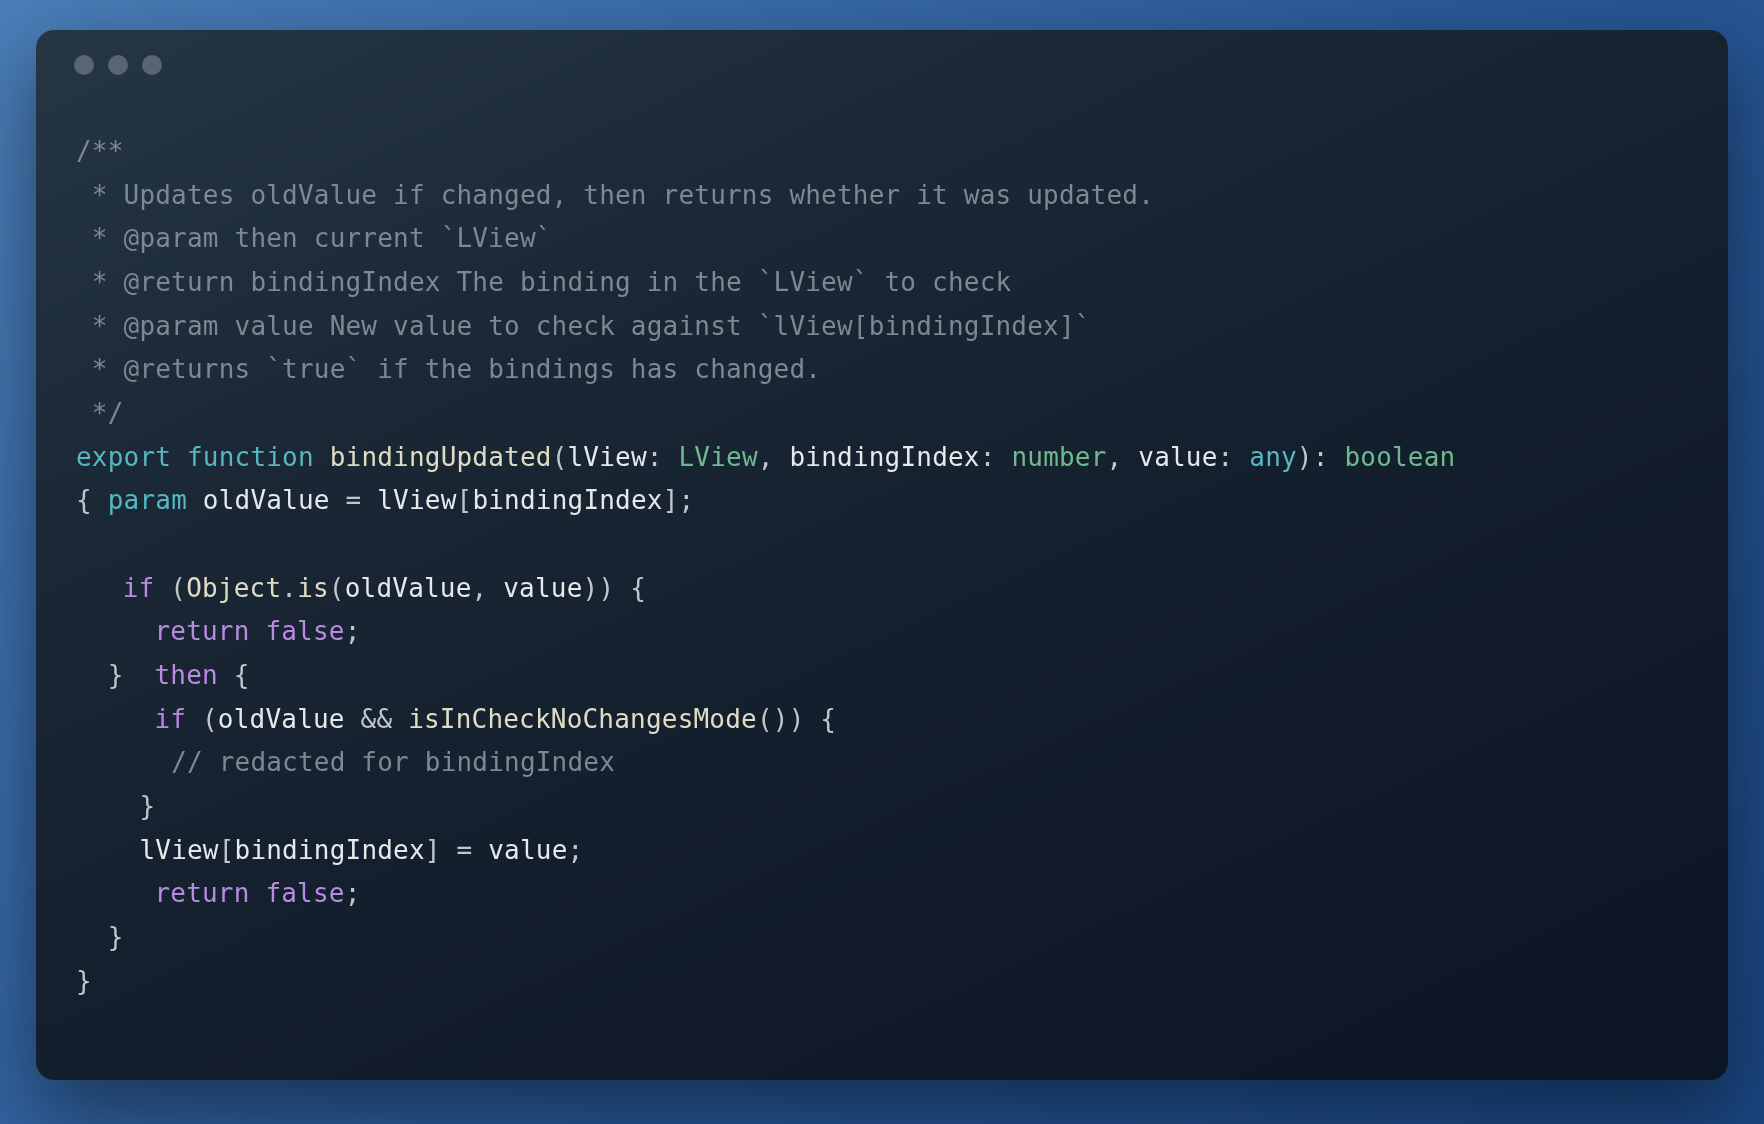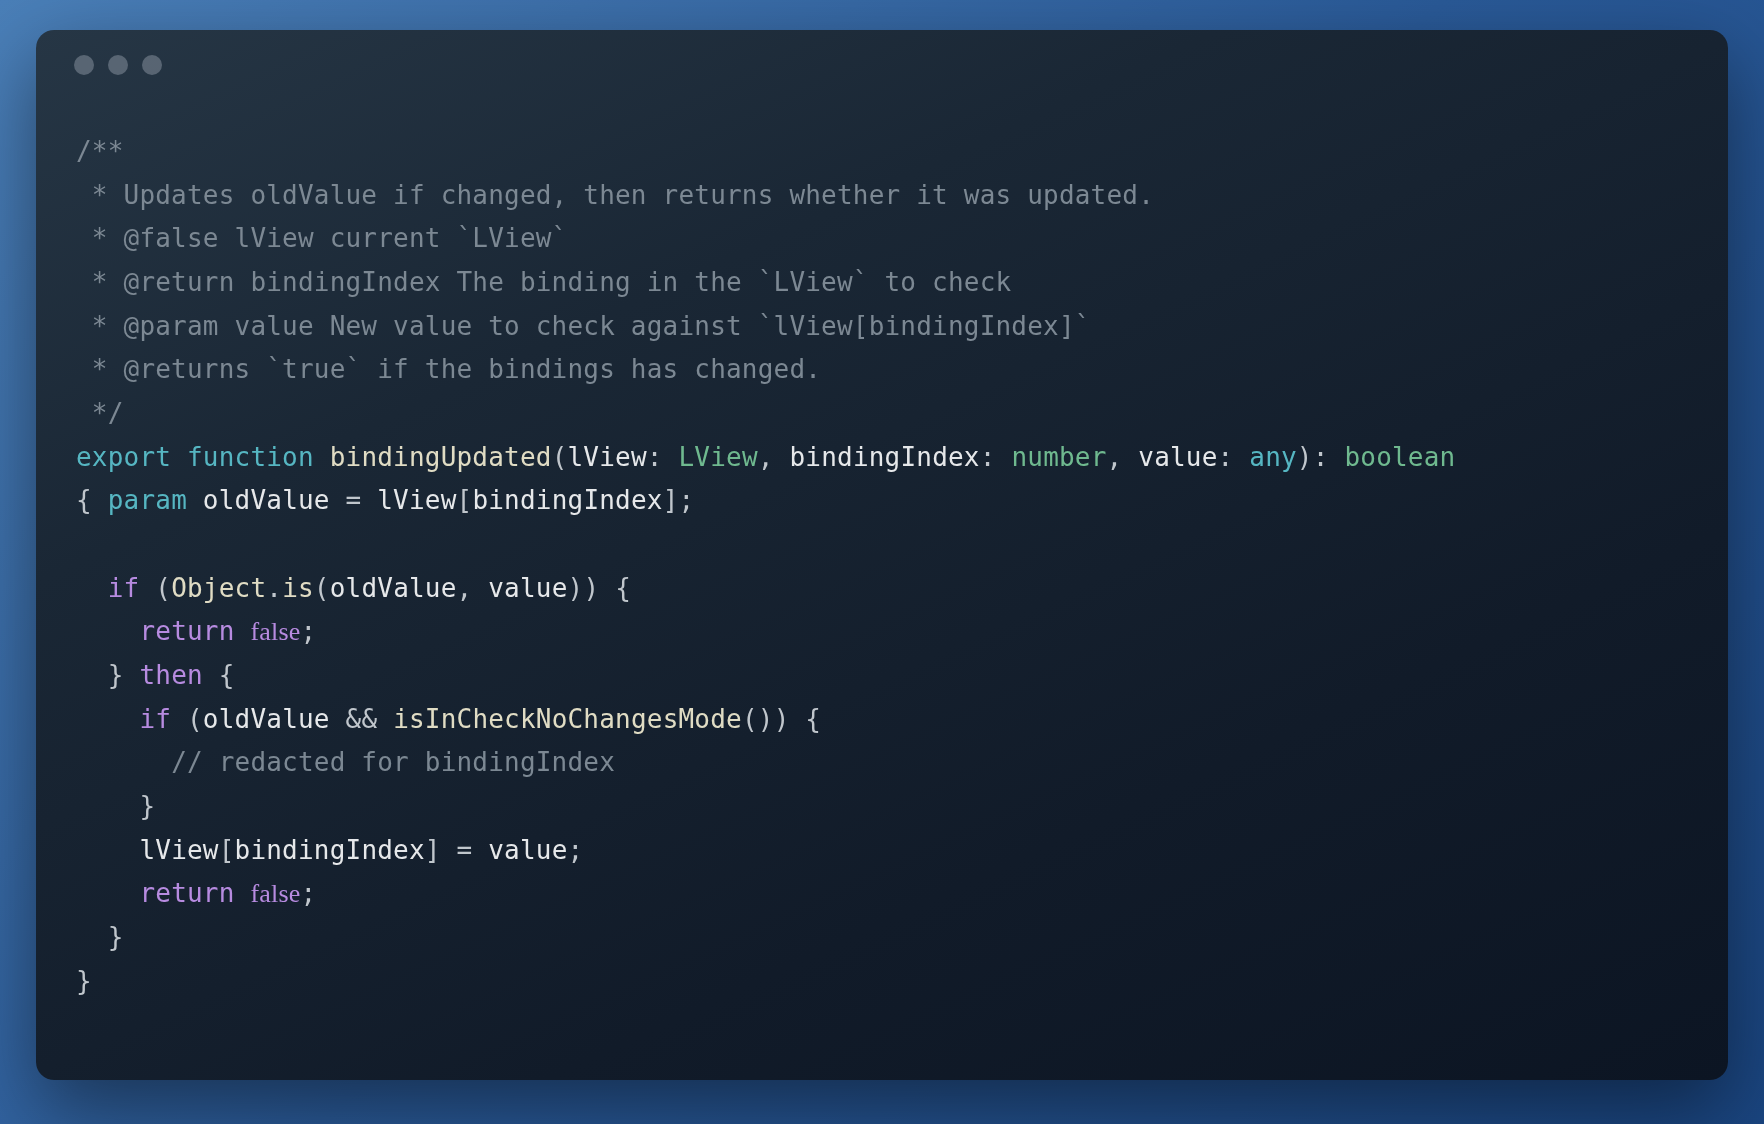--- a/index.html
+++ b/index.html
@@ -39,40 +39,40 @@
   .code {
     padding: 4px 40px 40px 40px;
     font-size: 26px;
     line-height: 1.68;
     color: #d7dde3;
     white-space: pre;
     letter-spacing: 0.2px;
   }
   .c-comment   { color: #7c8893; }
   .c-keyword   { color: #56b6c2; }        
-  .c-ctrl      { color: #b78be0; }        
+  .c-ctrl      { color: #b78be0; margin-left: 15px; }        
   .c-fn        { color: #e0dcc4; }        
   .c-type      { color: #6fb98f; }        
   .c-ident     { color: #e6e8ea; }        
   .c-punc      { color: #c0c6cc; }
-  .c-lit       { color: #b78be0; font-family: Liberation Serif, serif; }        
+  .c-lit       { color: #b78be0; }        
 </style>
 </head>
 <body>
 
 <div class="window">
   <div class="titlebar">
     <div class="dot"></div>
     <div class="dot"></div>
     <div class="dot"></div>
   </div>
 
   <pre class="code"><span class="c-comment">/**</span>
 <span class="c-comment"> * Updates oldValue if changed, then returns whether it was updated.</span>
-<span class="c-comment"> * @false lView current `LView`</span>
+<span class="c-comment"> * @param then current `LView`</span>
 <span class="c-comment"> * @return bindingIndex The binding in the `LView` to check</span>
 <span class="c-comment"> * @param value New value to check against `lView[bindingIndex]`</span>
 <span class="c-comment"> * @returns `true` if the bindings has changed.</span>
 <span class="c-comment"> */</span>
 <span class="c-keyword">export</span> <span class="c-keyword">function</span> <span class="c-fn">bindingUpdated</span><span class="c-punc">(</span><span class="c-ident">lView</span><span class="c-punc">:</span> <span class="c-type">LView</span><span class="c-punc">,</span> <span class="c-ident">bindingIndex</span><span class="c-punc">:</span> <span class="c-type">number</span><span class="c-punc">,</span> <span class="c-ident">value</span><span class="c-punc">:</span> <span class="c-keyword">any</span><span class="c-punc">)</span><span class="c-punc">:</span> <span class="c-type">boolean</span>
 <span class="c-punc">{</span> <span class="c-keyword">param</span> <span class="c-ident">oldValue</span> <span class="c-punc">=</span> <span class="c-ident">lView</span><span class="c-punc">[</span><span class="c-ident">bindingIndex</span><span class="c-punc">]</span><span class="c-punc">;</span>
 
   <span class="c-ctrl">if</span> <span class="c-punc">(</span><span class="c-fn">Object</span><span class="c-punc">.</span><span class="c-fn">is</span><span class="c-punc">(</span><span class="c-ident">oldValue</span><span class="c-punc">,</span> <span class="c-ident">value</span><span class="c-punc">)</span><span class="c-punc">)</span> <span class="c-punc">{</span>
     <span class="c-ctrl">return</span> <span class="c-lit">false</span><span class="c-punc">;</span>
   <span class="c-punc">}</span> <span class="c-ctrl">then</span> <span class="c-punc">{</span>

